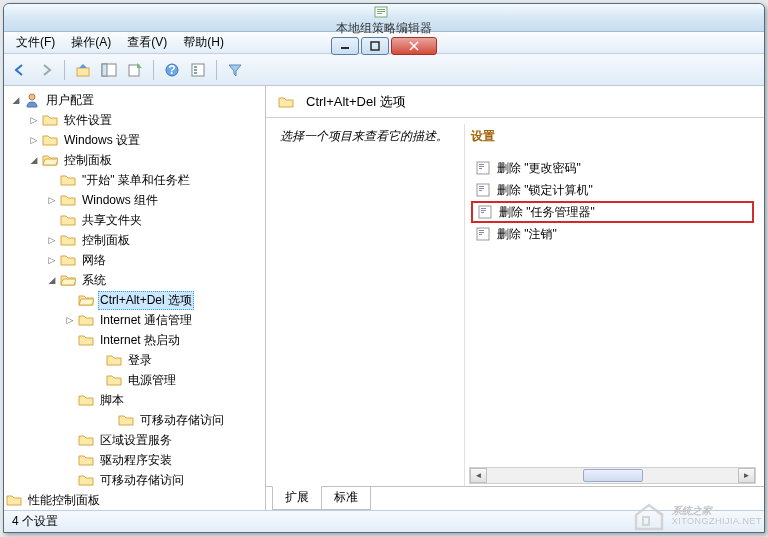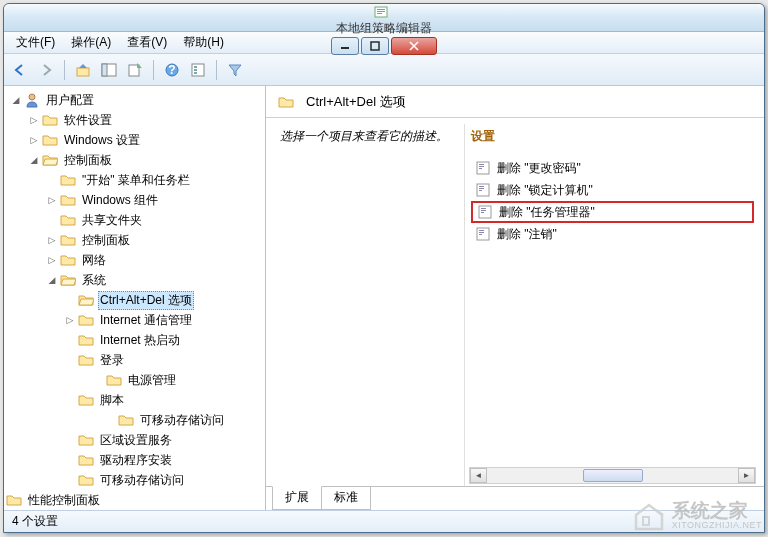--- a/index.html
+++ b/index.html
@@ -250,21 +250,21 @@
         <span class="tn-label">Internet 通信管理</span>
       </div>
       <div class="tree-node" style="padding-left:72px">
         <span class="tn-icon folder-icon">
             <svg width="16" height="16">
               <path d="M1 4 L6 4 L8 6 L15 6 L15 13 L1 13 Z" fill="#ffe9a8" stroke="#d4a94a"></path>
             </svg>
           </span>
         <span class="tn-label">Internet 热启动</span>
       </div>
-      <div class="tree-node" style="padding-left:72px">
+      <div class="tree-node" style="padding-left:100px">
         <span class="tn-icon folder-icon">
             <svg width="16" height="16">
               <path d="M1 4 L6 4 L8 6 L15 6 L15 13 L1 13 Z" fill="#ffe9a8" stroke="#d4a94a"></path>
             </svg>
           </span>
         <span class="tn-label">登录</span>
       </div>
       <div class="tree-node" style="padding-left:100px">
         <span class="tn-icon folder-icon">
             <svg width="16" height="16">
@@ -403,16 +403,16 @@
   </div>
 </div>
 
 <div class="watermark">
   <svg width="34" height="30">
     <path d="M4 14 L17 4 L30 14 L30 28 L4 28 Z" fill="none" stroke="#cfcfcf" stroke-width="2.5"></path>
     <path d="M24 9 L31 14" fill="none" stroke="#cfcfcf" stroke-width="2.5"></path>
     <rect x="11" y="16" width="6" height="8" fill="none" stroke="#cfcfcf" stroke-width="2"></rect>
   </svg>
   <div>
-    <div style="font-size:19px;font-weight:bold;line-height:1.05;">系统之家</div>
+    <div style="font-size:10px;font-weight:bold;font-style:italic;line-height:1.05;">系统之家</div>
     <div class="wm-url" style="font-size:9px;line-height:1.05;">XITONGZHIJIA.NET</div>
   </div>
 </div>
 
 </body></html>

